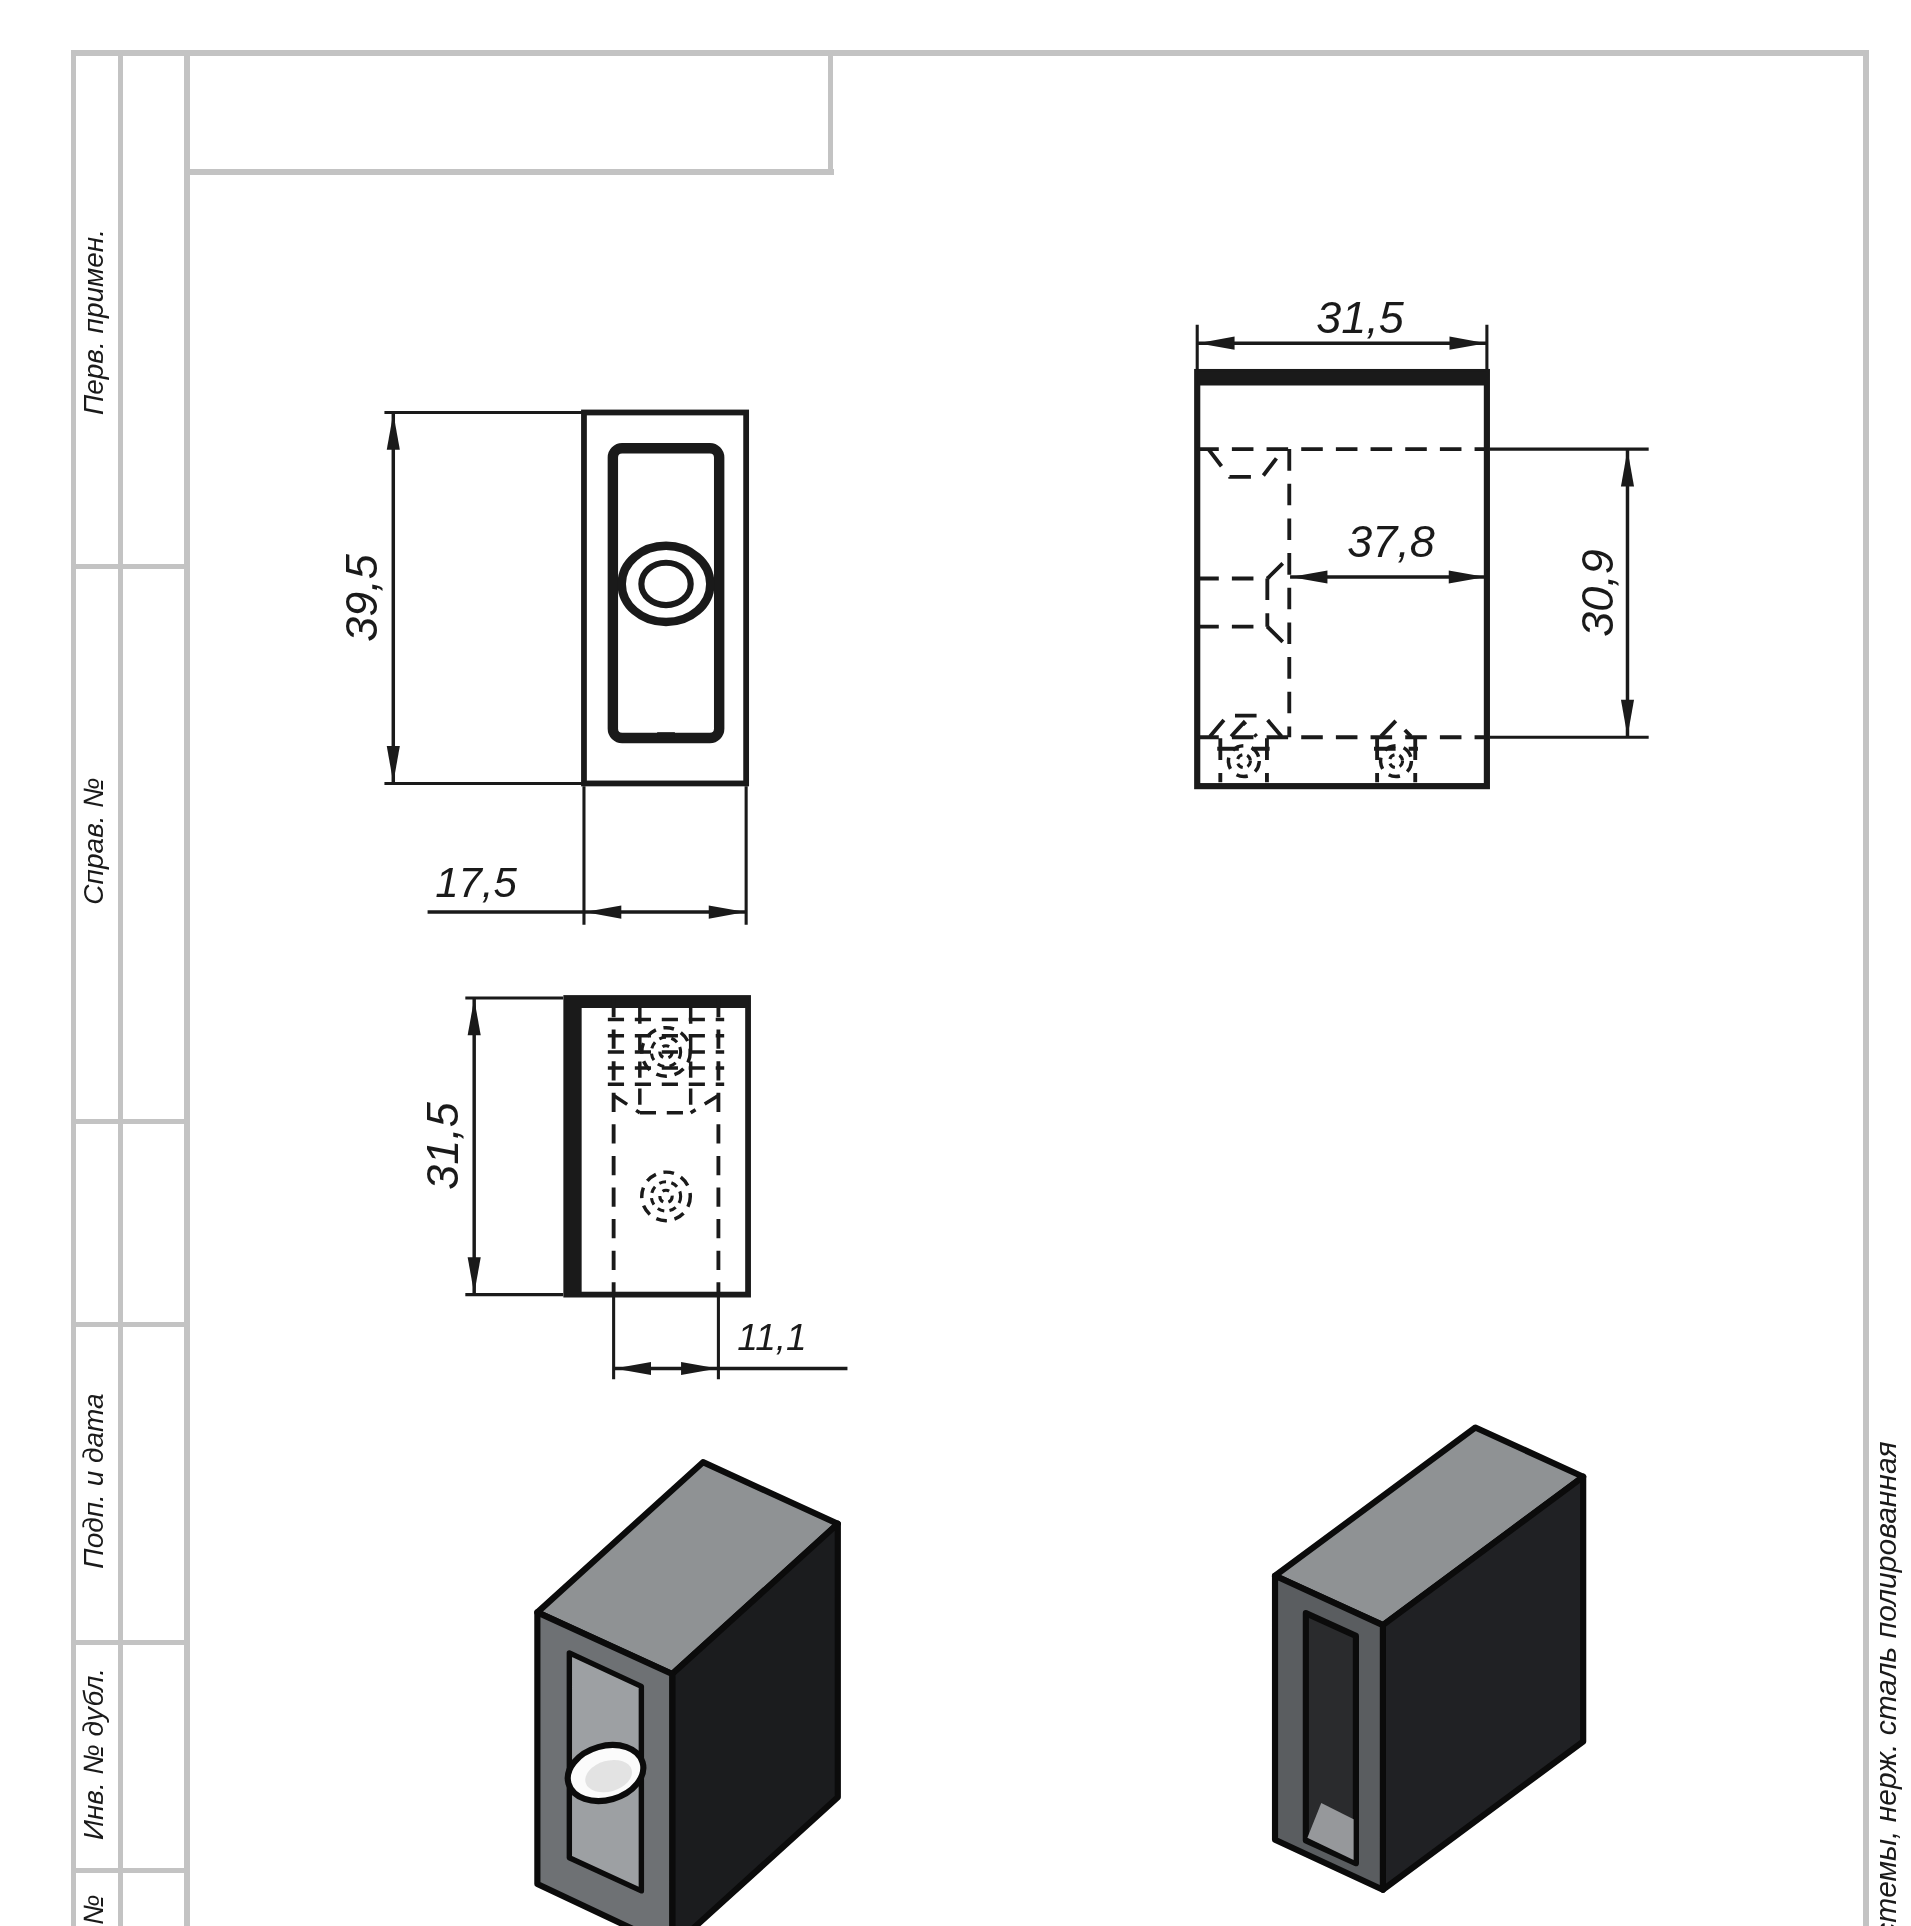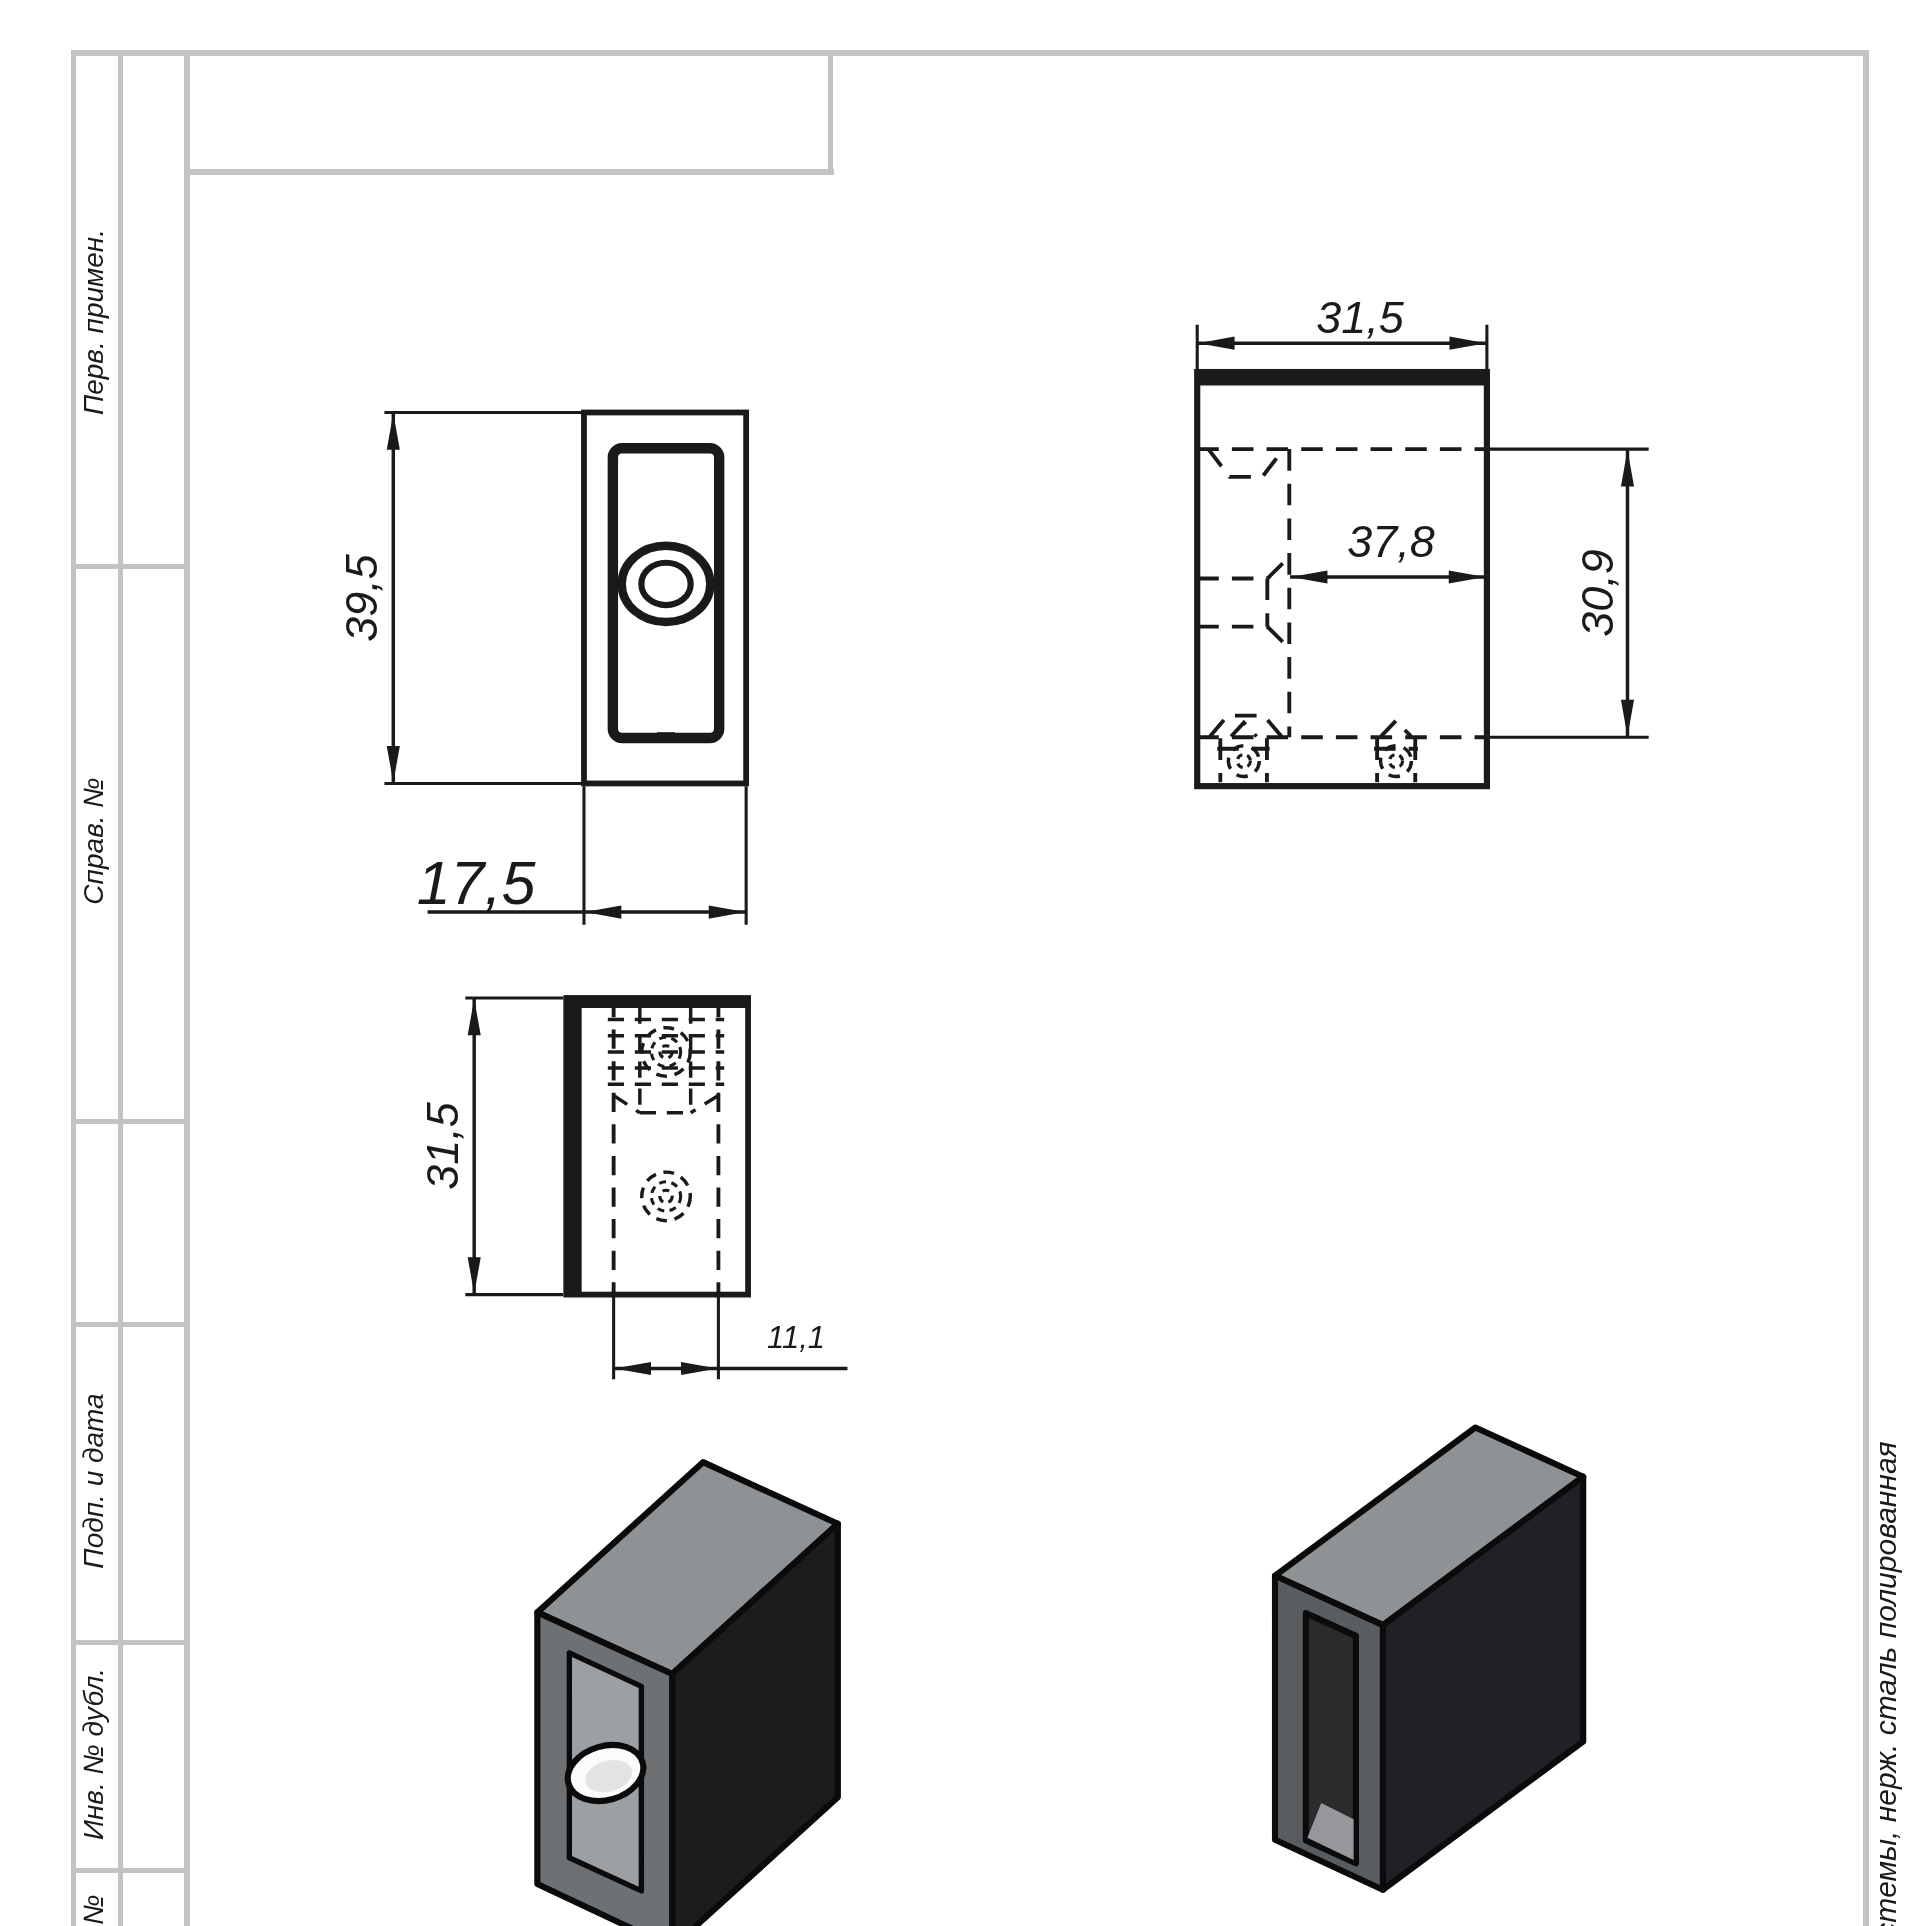--- a/index.html
+++ b/index.html
@@ -152,26 +152,26 @@
 
     <g>
       <rect x="3690" y="6578" width="190" height="194" fill="#e31e24"></rect>
       <polygon points="3800,6578 3856,6578 3728,6772 3702,6772 3702,6744" fill="#ffffff"></polygon>
       <ellipse cx="3792" cy="6680" rx="46" ry="58" transform="rotate(16 3792 6680)" fill="#ffffff"></ellipse>
       <ellipse cx="3792" cy="6680" rx="21" ry="31" transform="rotate(16 3792 6680)" fill="#e31e24"></ellipse>
     </g>
   </svg>
 
   <div class="t vt" style="left:362px;top:598px;font-size:45px">39,5</div>
-  <div class="t" style="left:476px;top:883px;font-size:61px">17,5</div>
+  <div class="t" style="left:476px;top:883px;font-size:42px">17,5</div>
   <div class="t" style="left:1360px;top:318px;font-size:45px">31,5</div>
   <div class="t" style="left:1391px;top:542px;font-size:45px">37,8</div>
   <div class="t vt" style="left:1598px;top:593px;font-size:45px">30,9</div>
   <div class="t vt" style="left:443px;top:1146px;font-size:45px">31,5</div>
-  <div class="t" style="left:796px;top:1338px;font-size:31px">11,1</div>
+  <div class="t" style="left:772px;top:1338px;font-size:37px">11,1</div>
 
   <div class="t vt" style="left:94px;top:322px;font-size:28px">Перв. примен.</div>
   <div class="t vt" style="left:94px;top:841px;font-size:28px">Справ. №</div>
   <div class="t vt" style="left:94px;top:1481px;font-size:28px">Подп. и дата</div>
   <div class="t vt" style="left:94px;top:1754px;font-size:28px">Инв. № дубл.</div>
   <div class="t vt" style="left:94px;top:1981px;font-size:28px">Взам. инв. №</div>
 
   <div class="t vt" style="left:1886px;top:2105px;font-size:30px">Файл: 806-407-U Комплект душевой (INOX) раздвижной системы, нерж. сталь полированная</div>
 
 </div>

